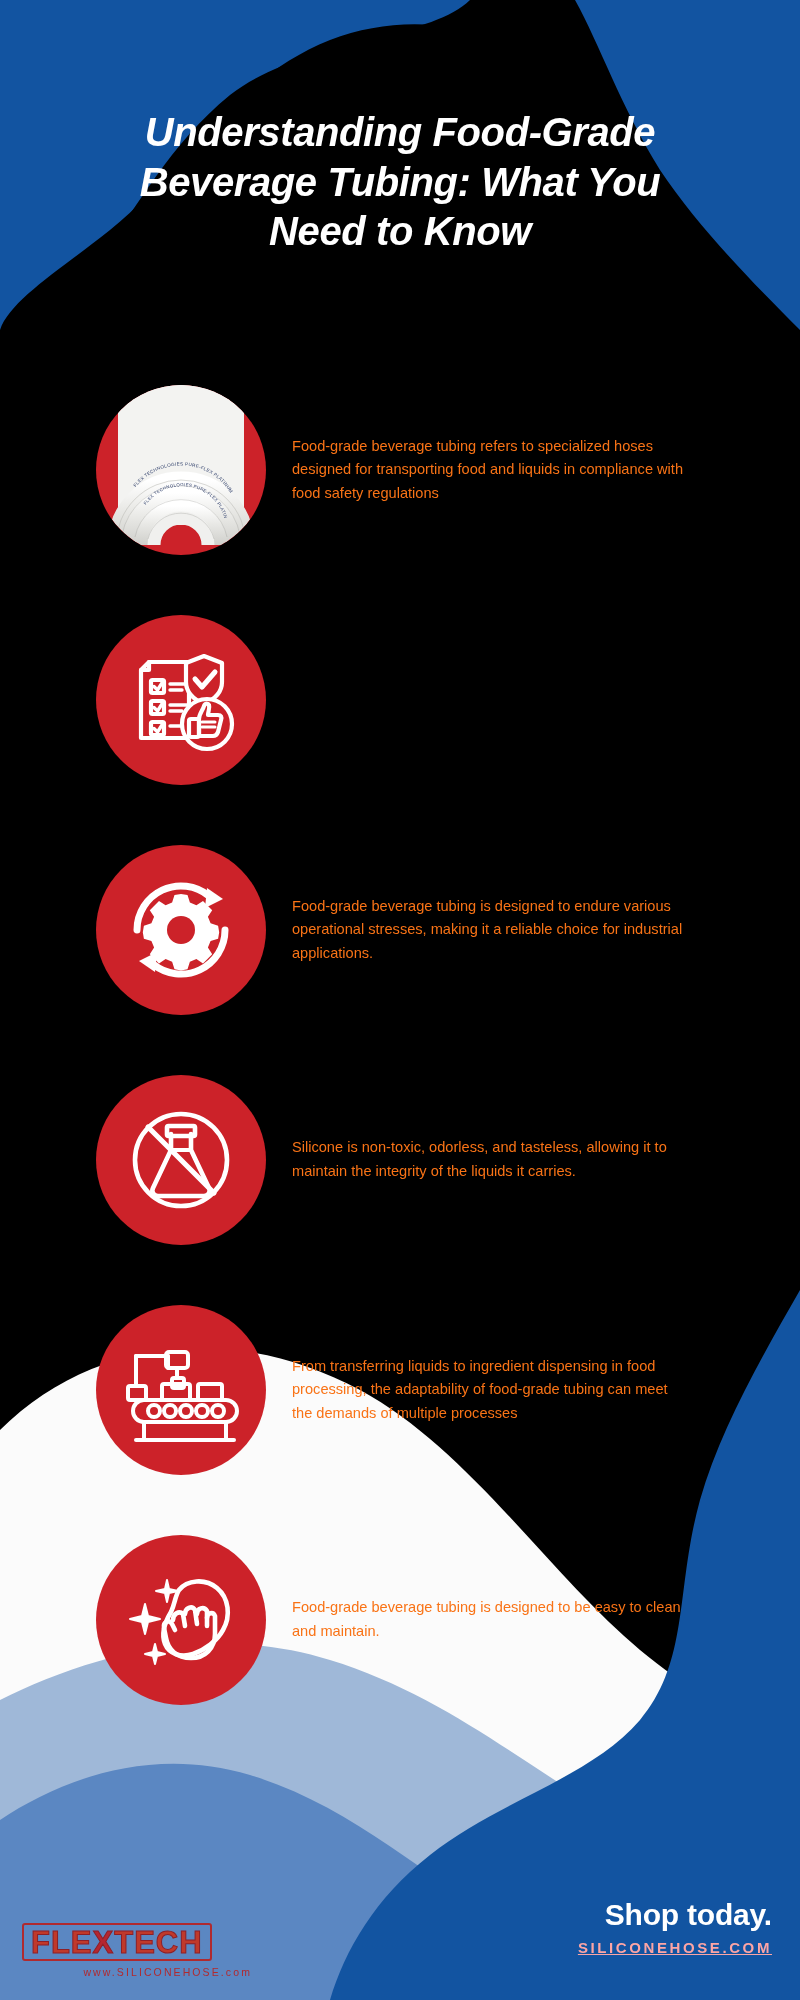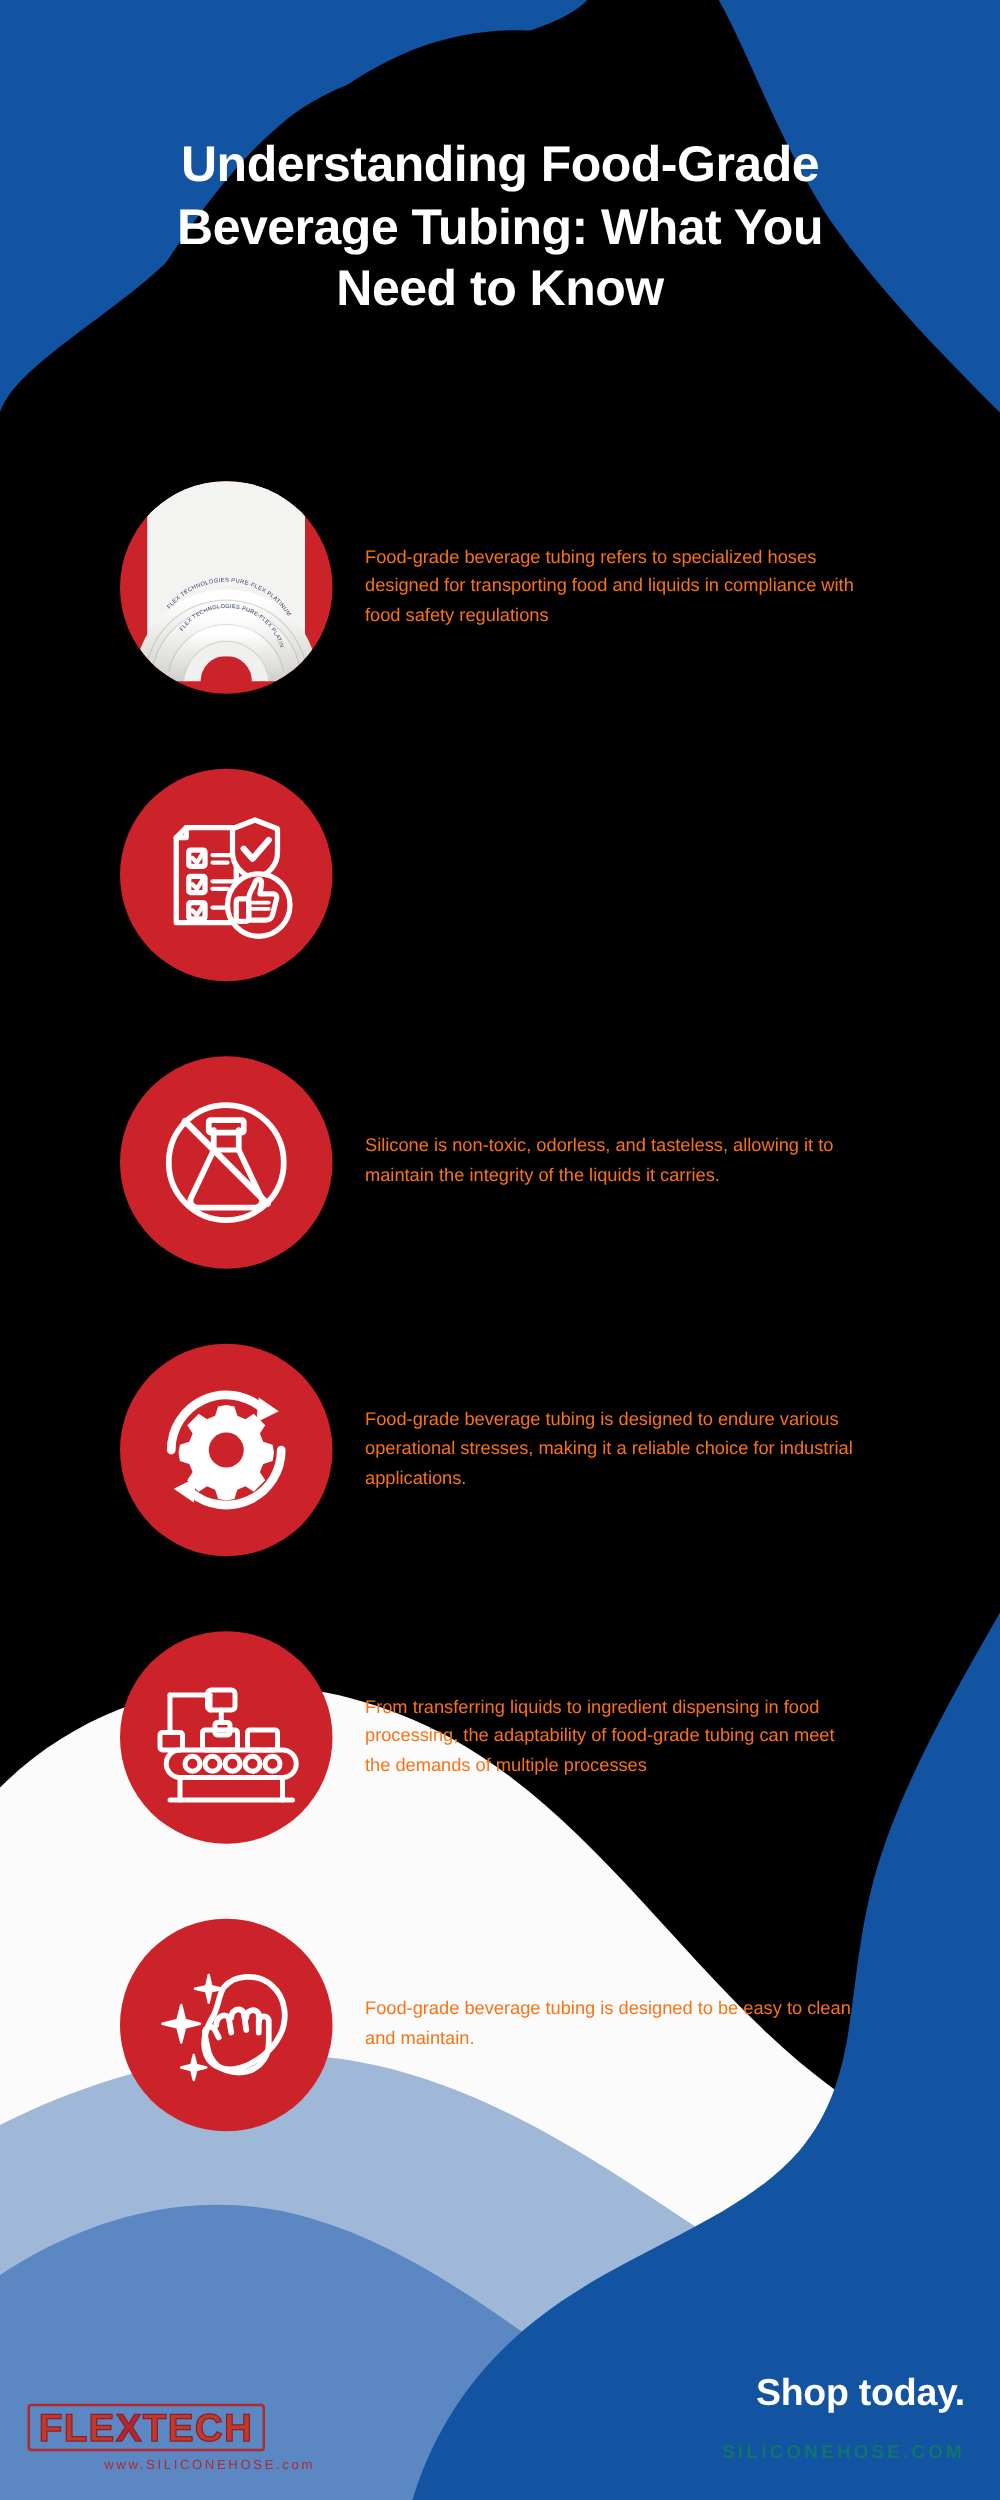--- a/index.html
+++ b/index.html
@@ -13,21 +13,21 @@
 
   .bg-layer { position:absolute; inset:0; width:800px; height:2000px; }
 
   
   .title-wrap{
     position:absolute; left:0; top:108px; width:800px;
     text-align:center; z-index:6;
   }
   .title{
     color:#ffffff; font-weight:bold; font-size:40px; line-height:1.24;
-    letter-spacing:-0.4px; padding:0 104px;
+    letter-spacing:-0.4px; padding:0 104px;font-style:italic;
   }
 
   
   .rows{ position:absolute; left:0; top:355px; width:800px; z-index:6; }
   .row{
     position:relative; height:230px; padding-left:96px;
     display:flex; align-items:center;
   }
   .badge{
     width:170px; height:170px; min-width:170px; border-radius:50%;
@@ -62,21 +62,21 @@
   }
   .logo-x{ color:#b52630; }
   .logo-sub{
     margin-top:5px; font-size:10.5px; letter-spacing:2.1px;
     color:#b02a2f; font-weight:normal;text-align:right;
   }
   .cta{
     position:absolute; right:28px; top:1898px; z-index:8; text-align:right;
   }
   .cta-head{ color:#ffffff; font-size:30px; font-weight:bold; letter-spacing:-0.2px; }
-  .cta-sub{ color:#0f766e; font-size:15px; font-weight:bold; letter-spacing:2.6px; margin-top:21px; }
+  .cta-sub{ color:#fca5a5; font-size:15px; font-weight:bold; letter-spacing:2.6px; margin-top:7px;text-decoration:underline; }
 </style>
 </head>
 <body>
 
 <div id="poster">
 
   <svg class="bg-layer" viewBox="0 0 800 2000" preserveAspectRatio="none">
 
     <rect x="0" y="0" width="800" height="2000" fill="#000000"></rect>
 
@@ -176,35 +176,20 @@
                    C94 69 95 71 94 74 L91 86 C90 89 88 90 86 90 L72 90 Z"></path>
           <rect x="62" y="73" width="10" height="18" rx="2"></rect>
           <path d="M75 76 L88 76" stroke-width="3"></path>
           <path d="M75 81 L88 81" stroke-width="3"></path>
         </svg>
       </div>
     </div>
 
     <div class="row">
       <div class="badge">
-        <svg width="112" height="112" viewBox="0 0 112 112" fill="none" stroke="#ffffff" stroke-width="4.6" stroke-linecap="round" stroke-linejoin="round">
-          <circle cx="56" cy="56" r="46"></circle>
-
-          <path d="M46 30 L46 46 L28 84 C26 88 29 92 33 92 L79 92 C83 92 86 88 84 84 L66 46 L66 30"></path>
-          <rect x="42" y="22" width="28" height="10" rx="1.5"></rect>
-          <path d="M46 46 L66 46" stroke-width="4"></path>
-
-          <path d="M23 23 L89 89" stroke-width="5.2"></path>
-        </svg>
-      </div>
-      <div class="row-text">Silicone is non-toxic, odorless, and tasteless, allowing it to maintain the integrity of the liquids it carries.</div>
-    </div>
-
-    <div class="row">
-      <div class="badge">
         <svg width="116" height="116" viewBox="0 0 116 116">
           <g fill="none" stroke="#ffffff" stroke-width="7" stroke-linecap="round">
             <path d="M14 58 A44 44 0 0 1 86 24"></path>
             <path d="M102 58 A44 44 0 0 1 30 92"></path>
           </g>
           <path d="M84 16 L100 27 L82 36 Z" fill="#ffffff"></path>
           <path d="M32 100 L16 89 L34 80 Z" fill="#ffffff"></path>
 
           <g fill="#ffffff">
             <path d="M58 22
@@ -214,20 +199,35 @@
                      7.5-2.4 2.7-6.5 -4.3-6.6 9.2-9.2 6.6 4.3 6.5-2.7 2.4-7.5 Z"></path>
           </g>
           <circle cx="58" cy="58" r="14" fill="#cc2229"></circle>
         </svg>
       </div>
       <div class="row-text">Food-grade beverage tubing is designed to endure various operational stresses, making it a reliable choice for industrial applications.</div>
     </div>
 
     <div class="row">
       <div class="badge">
+        <svg width="112" height="112" viewBox="0 0 112 112" fill="none" stroke="#ffffff" stroke-width="4.6" stroke-linecap="round" stroke-linejoin="round">
+          <circle cx="56" cy="56" r="46"></circle>
+
+          <path d="M46 30 L46 46 L28 84 C26 88 29 92 33 92 L79 92 C83 92 86 88 84 84 L66 46 L66 30"></path>
+          <rect x="42" y="22" width="28" height="10" rx="1.5"></rect>
+          <path d="M46 46 L66 46" stroke-width="4"></path>
+
+          <path d="M23 23 L89 89" stroke-width="5.2"></path>
+        </svg>
+      </div>
+      <div class="row-text">Silicone is non-toxic, odorless, and tasteless, allowing it to maintain the integrity of the liquids it carries.</div>
+    </div>
+
+    <div class="row">
+      <div class="badge">
         <svg width="118" height="112" viewBox="0 0 118 112" fill="none" stroke="#ffffff" stroke-width="4" stroke-linecap="round" stroke-linejoin="round">
 
           <path d="M14 22 L14 52"></path>
           <path d="M14 22 L46 22"></path>
           <path d="M46 22 L46 34"></path>
           <rect x="44" y="18" width="22" height="16" rx="3"></rect>
           <path d="M55 34 L55 44"></path>
           <rect x="50" y="44" width="12" height="10" rx="2"></rect>
           <rect x="6" y="52" width="18" height="14" rx="2"></rect>
 

